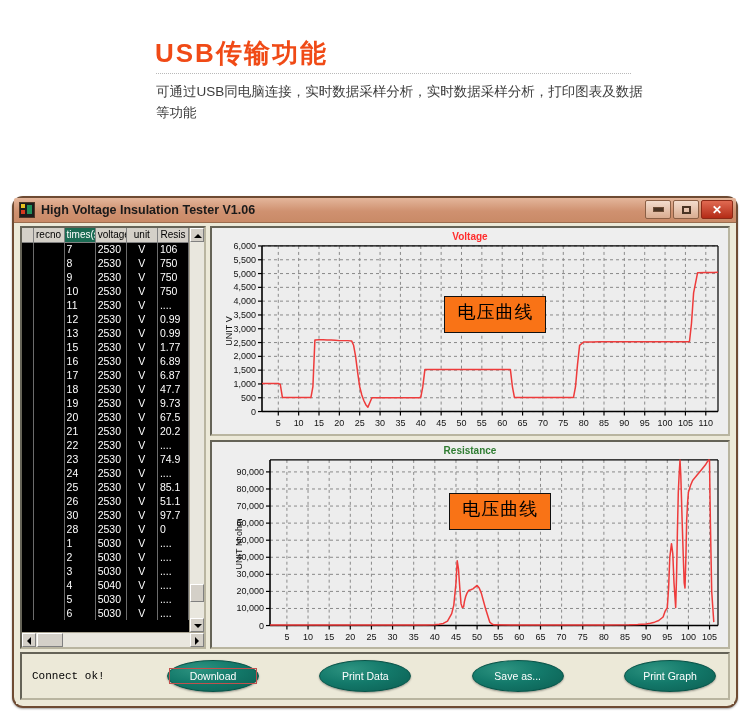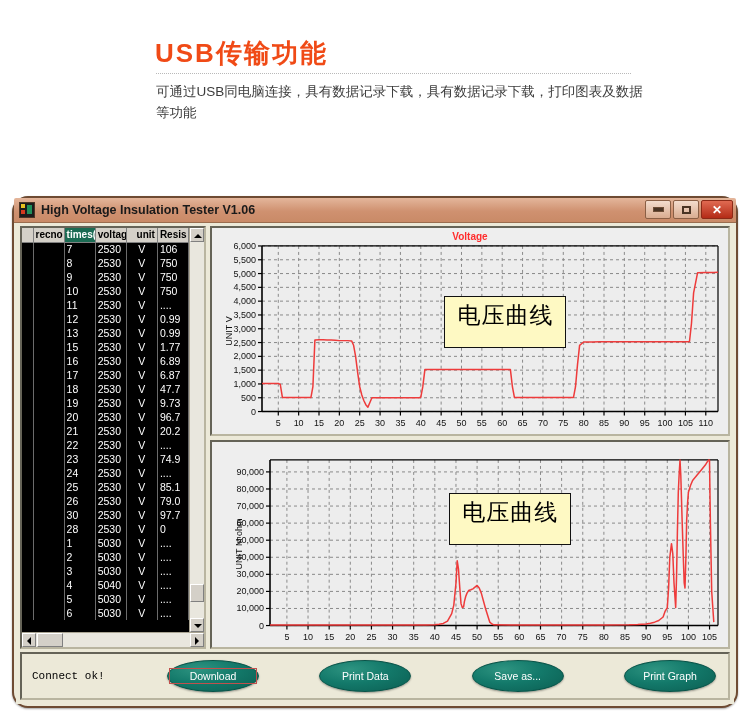--- a/index.html
+++ b/index.html
@@ -20,21 +20,21 @@
     position:absolute;left:156px;top:73px;width:475px;height:0;
     border-top:1px dotted #b9b9b9;
   }
   #promo-body{
     position:absolute;left:156px;top:82px;width:500px;
     font-size:13.5px;line-height:1.55;color:#3c3c3c;
   }
   
   #app-window{
     position:absolute;left:12px;top:196px;width:726px;height:512px;
-    border:2px solid #6e4b33;border-radius:16px;
+    border:2px solid #6e4b33;border-radius:11px;
     background:#ece9d8;
     box-sizing:border-box;
     box-shadow:0 1px 2px rgba(0,0,0,.35);
   }
   #titlebar{
     position:relative;height:24px;
     background:linear-gradient(#e4b69b,#cf9170 55%,#c98a67);
     border-bottom:1px solid #9a6d4f;
     border-radius:2px 2px 0 0;
     display:flex;align-items:center;
@@ -68,23 +68,23 @@
   #work{flex:1;display:flex;padding:3px 4px 0 4px;gap:4px;min-height:0;}
   
   #grid-wrap{
     width:186px;flex:none;display:flex;flex-direction:column;
     border:2px inset #b9b5a0;background:#d4d0c8;box-sizing:border-box;
   }
   #grid-scrollrow{flex:1;display:flex;min-height:0;}
   #grid-table-area{flex:1;overflow:hidden;background:#000;}
   table.grid{border-collapse:collapse;width:100%;table-layout:fixed;font-size:10.5px;}
   table.grid th{
-    background:#d4d0c8;color:#000;font-weight:bold;font-size:10px;
+    background:#d4d0c8;color:#000;font-weight:normal;font-size:10px;
     border-right:1px solid #808080;border-bottom:1px solid #808080;
-    padding:1px 2px;text-align:right;height:14px;box-sizing:border-box;
+    padding:1px 2px;text-align:center;height:14px;box-sizing:border-box;
     overflow:hidden;white-space:nowrap;
   }
   table.grid th.sel{background:#1b6b53;color:#fff;}
   table.grid th.rowmark{width:11px;padding:0;}
   table.grid td{
     background:#000;color:#fff;font-size:10.5px;
     border-right:1px solid #6b6b6b;
     padding:0 2px;height:14px;box-sizing:border-box;
     overflow:hidden;white-space:nowrap;
   }
@@ -124,22 +124,22 @@
     position:absolute;left:0;right:0;top:3px;text-align:center;
     font-size:10px;font-weight:bold;
   }
   .ylabel{
     position:absolute;left:2px;top:50%;transform:translateY(-50%) rotate(-90deg);
     transform-origin:center;font-size:9px;color:#111;white-space:nowrap;
   }
   .plot-svg{position:absolute;left:0;top:0;width:100%;height:100%;}
   .tick-txt{font-size:9px;fill:#111;font-family:"Liberation Sans",sans-serif;}
   .overlay-label{
-    position:absolute;background:#fef9c3;border:1px solid #111;
-    font-size:23px;color:#000;padding:3px 12px 16px 12px;white-space:nowrap;
+    position:absolute;background:#f97316;border:1px solid #111;
+    font-size:18px;color:#000;padding:3px 12px 8px 12px;white-space:nowrap;
     letter-spacing:1px;
   }
   
   #bottombar{
     height:48px;flex:none;margin:3px 4px 4px 4px;
     border:2px inset #b9b5a0;background:#ece9d8;box-sizing:border-box;
     display:flex;align-items:center;position:relative;
   }
   #status-text{position:absolute;left:10px;top:50%;transform:translateY(-50%);font-size:11px;color:#000;font-family:Liberation Mono, monospace;}
   .btn-row{position:absolute;left:145px;right:12px;top:0;bottom:0;display:flex;align-items:center;justify-content:space-between;}
@@ -155,21 +155,21 @@
   .oval-btn.focused .cap{border:1px solid #c0504d;padding:1px 20px;}
 </style>
 </head>
 <body>
 
 <div id="top-strip"></div>
 
 <div id="promo">
   <div id="promo-title">USB传输功能</div>
   <div id="promo-rule"></div>
-  <div id="promo-body">可通过USB同电脑连接，具有数据记录下载，具有数据记录下载，打印图表及数据等功能</div>
+  <div id="promo-body">可通过USB同电脑连接，实时数据采样分析，实时数据采样分析，打印图表及数据等功能</div>
 </div>
 
 <div id="app-window">
 
   <div id="titlebar">
     <span id="app-icon">
         <i></i>
       </span>
     <span id="app-title">High Voltage Insulation Tester V1.06</span>
     <span class="win-btns">
@@ -299,21 +299,21 @@
                     <td class="c-volt">2530</td>
                     <td class="c-unit">V</td>
                     <td class="c-res">9.73</td>
                   </tr>
                   <tr>
                     <td class="c-mark"></td>
                     <td class="c-recno"></td>
                     <td class="c-times">20</td>
                     <td class="c-volt">2530</td>
                     <td class="c-unit">V</td>
-                    <td class="c-res">96.7</td>
+                    <td class="c-res">67.5</td>
                   </tr>
                   <tr>
                     <td class="c-mark"></td>
                     <td class="c-recno"></td>
                     <td class="c-times">21</td>
                     <td class="c-volt">2530</td>
                     <td class="c-unit">V</td>
                     <td class="c-res">20.2</td>
                   </tr>
                   <tr>
@@ -347,21 +347,21 @@
                     <td class="c-volt">2530</td>
                     <td class="c-unit">V</td>
                     <td class="c-res">85.1</td>
                   </tr>
                   <tr>
                     <td class="c-mark"></td>
                     <td class="c-recno"></td>
                     <td class="c-times">26</td>
                     <td class="c-volt">2530</td>
                     <td class="c-unit">V</td>
-                    <td class="c-res">79.0</td>
+                    <td class="c-res">51.1</td>
                   </tr>
                   <tr>
                     <td class="c-mark"></td>
                     <td class="c-recno"></td>
                     <td class="c-times">30</td>
                     <td class="c-volt">2530</td>
                     <td class="c-unit">V</td>
                     <td class="c-res">97.7</td>
                   </tr>
                   <tr>
@@ -555,20 +555,21 @@
               <line x1="473.42857142857144" y1="184" x2="473.42857142857144" y2="188" stroke="#000" stroke-width="1.2"></line>
               <text x="473.42857142857144" y="198" text-anchor="middle" class="tick-txt">105</text>
               <line x1="493.7857142857143" y1="184" x2="493.7857142857143" y2="188" stroke="#000" stroke-width="1.2"></line>
               <text x="493.7857142857143" y="198" text-anchor="middle" class="tick-txt">110</text>
               <path d="M50.0 155.8 L54.1 155.8 L58.1 155.8 L62.2 155.8 L66.3 155.8 L68.3 156.9 L70.4 169.9 L74.4 170.0 L78.5 170.0 L82.6 170.0 L86.6 170.0 L90.7 170.0 L94.8 170.0 L98.9 170.0 L100.9 159.1 L102.9 112.3 L107.0 112.1 L111.1 112.1 L115.1 112.3 L119.2 112.3 L123.3 112.6 L127.4 112.9 L131.4 112.9 L135.5 112.9 L139.6 113.2 L141.6 117.6 L143.6 128.7 L145.7 145.3 L147.7 159.1 L149.8 167.4 L151.8 172.9 L153.8 177.1 L155.9 179.6 L157.9 174.9 L159.9 170.2 L164.0 170.2 L168.1 170.2 L176.2 170.2 L184.4 170.2 L192.5 170.2 L200.6 170.2 L206.8 170.2 L208.8 169.6 L210.8 159.1 L212.9 141.9 L298.4 141.9 L300.4 159.1 L302.4 169.9 L306.5 170.0 L314.6 170.0 L322.8 170.0 L330.9 170.0 L339.1 170.0 L347.2 170.0 L355.4 170.0 L361.5 169.9 L363.5 159.1 L365.5 137.0 L367.6 117.6 L371.6 114.3 L379.8 114.3 L387.9 114.0 L396.1 114.0 L404.2 114.0 L412.4 114.0 L420.5 114.0 L428.6 114.0 L436.8 114.0 L444.9 114.0 L453.1 114.0 L461.2 114.0 L469.4 114.0 L475.5 114.0 L477.5 113.7 L479.5 95.5 L481.6 65.0 L485.6 44.8 L493.8 44.6 L501.9 44.6 L506.0 44.3 " fill="none" stroke="#ee3b3b" stroke-width="1.5" stroke-linejoin="round"></path>
             </svg>
           <div class="overlay-label" id="v-overlay" style="left: 232.4px; top: 67.8px;">电压曲线</div>
         </div>
 
         <div class="chart-panel">
+          <div class="chart-title" id="r-title" style="color: rgb(47, 125, 50);">Resistance</div>
           <div class="ylabel" id="r-ylabel">UNIT M ohm</div>
           <svg class="plot-svg" id="r-svg" preserveAspectRatio="none" viewBox="0 0 516 206">
               <rect x="58" y="18" width="448" height="166" fill="#ededed" stroke="none"></rect>
               <line x1="74.90566037735849" y1="18" x2="74.90566037735849" y2="184" stroke="#8a8a8a" stroke-width="1" stroke-dasharray="3,3"></line>
               <line x1="96.0377358490566" y1="18" x2="96.0377358490566" y2="184" stroke="#8a8a8a" stroke-width="1" stroke-dasharray="3,3"></line>
               <line x1="117.16981132075472" y1="18" x2="117.16981132075472" y2="184" stroke="#8a8a8a" stroke-width="1" stroke-dasharray="3,3"></line>
               <line x1="138.30188679245282" y1="18" x2="138.30188679245282" y2="184" stroke="#8a8a8a" stroke-width="1" stroke-dasharray="3,3"></line>
               <line x1="159.43396226415095" y1="18" x2="159.43396226415095" y2="184" stroke="#8a8a8a" stroke-width="1" stroke-dasharray="3,3"></line>
               <line x1="180.56603773584905" y1="18" x2="180.56603773584905" y2="184" stroke="#8a8a8a" stroke-width="1" stroke-dasharray="3,3"></line>
               <line x1="201.69811320754715" y1="18" x2="201.69811320754715" y2="184" stroke="#8a8a8a" stroke-width="1" stroke-dasharray="3,3"></line>

